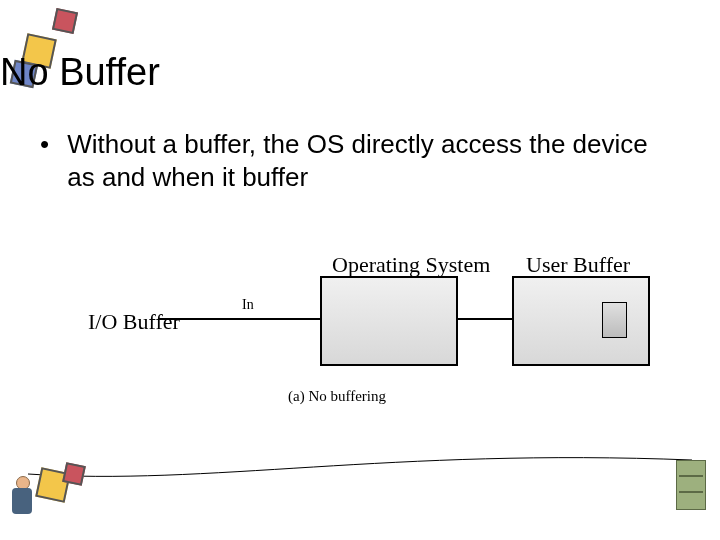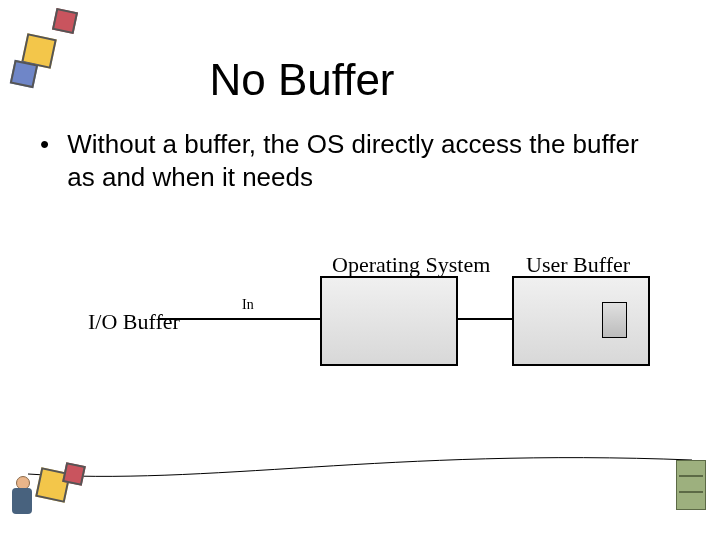--- a/index.html
+++ b/index.html
@@ -1,17 +1,17 @@
 <!DOCTYPE html>
 <html><head>
 <meta charset="utf-8">
 <style>
   html,body{margin:0;padding:0;width:720px;height:540px;background:#fff;font-family:Arial,Helvetica,sans-serif;color:#000;overflow:hidden;position:relative}
   .slide{position:relative;width:720px;height:540px}
-  .title{position:absolute;top:26px;left:0;width:604px;text-align:center;font-size:44px;font-weight:400;font-family:Arial,Helvetica,sans-serif}
+  .title{position:absolute;top:26px;left:0;width:604px;font-size:38px;font-weight:400;font-family:Arial,Helvetica,sans-serif}
   .bullet{position:absolute;top:128px;left:40px;width:640px;font-size:26px;line-height:1.25}
   .bullet .bul{display:inline-block;vertical-align:top;width:20px}
   .bullet .txt{display:inline-block;width:600px;vertical-align:top}
   .diagram{position:absolute;top:252px;left:88px;width:560px;height:160px;font-family:"Times New Roman",serif}
   .lbl{position:absolute;font-size:22px}
   .os-lbl{left:244px;top:0}
   .up-lbl{left:438px;top:0}
   .io-lbl{left:0;top:57px}
   .in-lbl{left:154px;top:45px;font-size:14px}
   .cap-lbl{left:200px;top:136px;font-size:15px}
@@ -50,35 +50,36 @@
 <div class="clip-tl">
   <div class="cube y c1"></div>
   <div class="cube r c2"></div>
   <div class="cube b c3"></div>
 </div>
 
 <h1 class="title">No Buffer</h1>
 
 <div class="bullet">
   <span class="bul">•</span>
-  <span class="txt">Without a buffer, the OS directly access the buffer as and when it needs</span>
+  <span class="txt">Without a buffer, the OS directly access the device as and when it buffer</span>
 </div>
 
 <div class="diagram">
   <div class="lbl os-lbl">Operating System</div>
   <div class="lbl up-lbl">User Buffer</div>
   <div class="lbl io-lbl">I/O Buffer</div>
   <div class="lbl in-lbl">In</div>
 
   <div class="line io-line"></div>
   <div class="os-box"></div>
   <div class="line mid-line"></div>
   <div class="up-box"></div>
   <div class="up-strip"></div>
 
+  <div class="lbl cap-lbl">(a) No buffering</div>
 </div>
 
 <svg class="decor-curve" viewBox="0 0 664 40" preserveAspectRatio="none">
   <path d="M0 28 C 180 40, 360 2, 664 14" stroke="#000" stroke-width="1" fill="none"></path>
 </svg>
 
 <div class="clip-bl">
   <div class="person">
         <div class="head"></div>
         <div class="body"></div>

